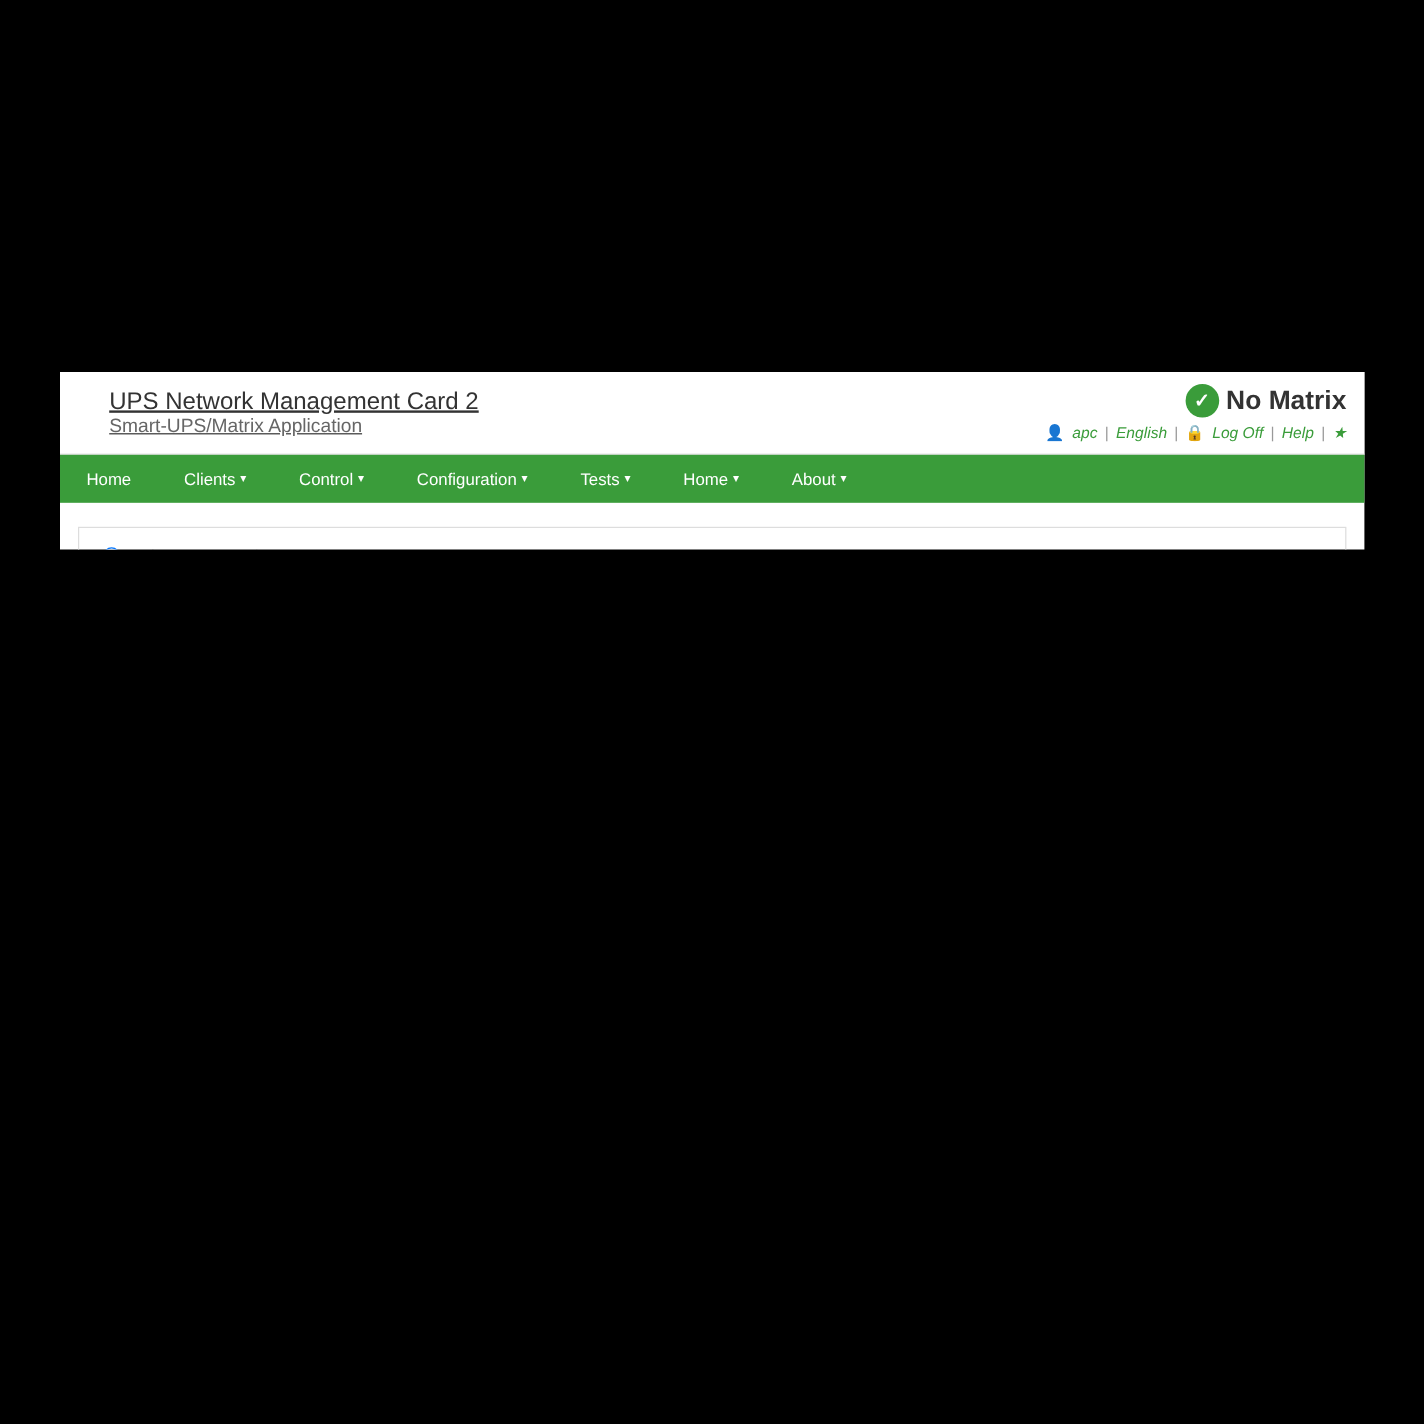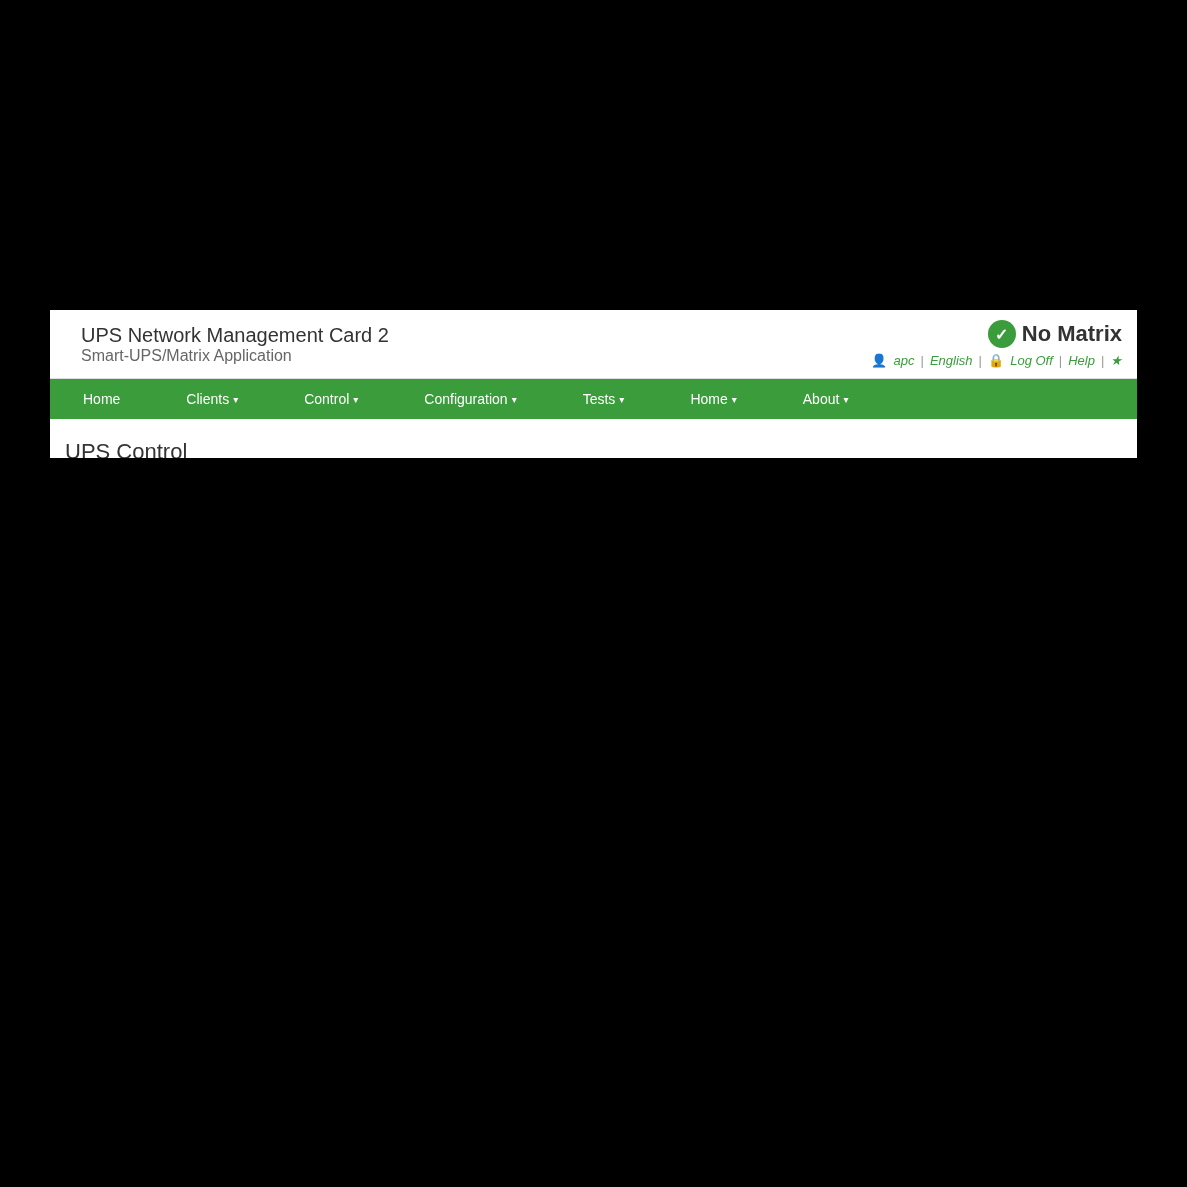--- a/index.html
+++ b/index.html
@@ -49,21 +49,21 @@
     }
     .logo-block {
       display: flex;
       flex-direction: column;
     }
     .logo-row1 { display: flex; align-items: center; }
     .logo-schneider { font-size: 30px; font-weight: bold; color: #3a9c3a; }
     .logo-row2 { display: flex; align-items: center; gap: 4px; }
     .logo-electric-text { font-size: 20px; font-weight: bold; color: #3a9c3a; }
 
-    .header-title-block { margin-left: 16px; }
+    .header-title-block { margin-left: 26px; text-decoration: underline; }
     .header-title { font-size: 20px; color: #333; font-weight: normal; }
     .header-subtitle { font-size: 16px; color: #666; }
 
     .header-right {
       display: flex;
       flex-direction: column;
       align-items: flex-end;
       gap: 5px;
     }
     .no-alarms {
@@ -98,21 +98,21 @@
 
     
     .navbar {
       background: #3a9c3a;
       padding: 0;
       display: flex;
       align-items: stretch;
     }
     .nav-item {
       color: #fff;
-      padding: 12px 33px;
+      padding: 12px 22px;
       cursor: pointer;
       font-size: 14px;
       display: flex;
       align-items: center;
       gap: 4px;
       white-space: nowrap;
       text-decoration: none;
     }
     .nav-arrow {
       font-size: 10px;
@@ -251,21 +251,20 @@
       <span>Home</span>
       <span class="nav-arrow">▾</span>
     </a>
     <a class="nav-item">
       <span>About</span>
       <span class="nav-arrow">▾</span>
     </a>
   </nav>
 
   <div class="content">
-    <h1 class="page-title">UPS Control</h1>
 
     <div class="control-form">
 
       <div class="radio-group">
         <input type="radio" name="ups-action" id="opt1" checked="" style="">
         <label for="opt1">Reboot UPS Outlet Groups</label>
       </div>
 
       <div class="radio-group">
         <input type="radio" name="ups-action" id="opt2" style="">

